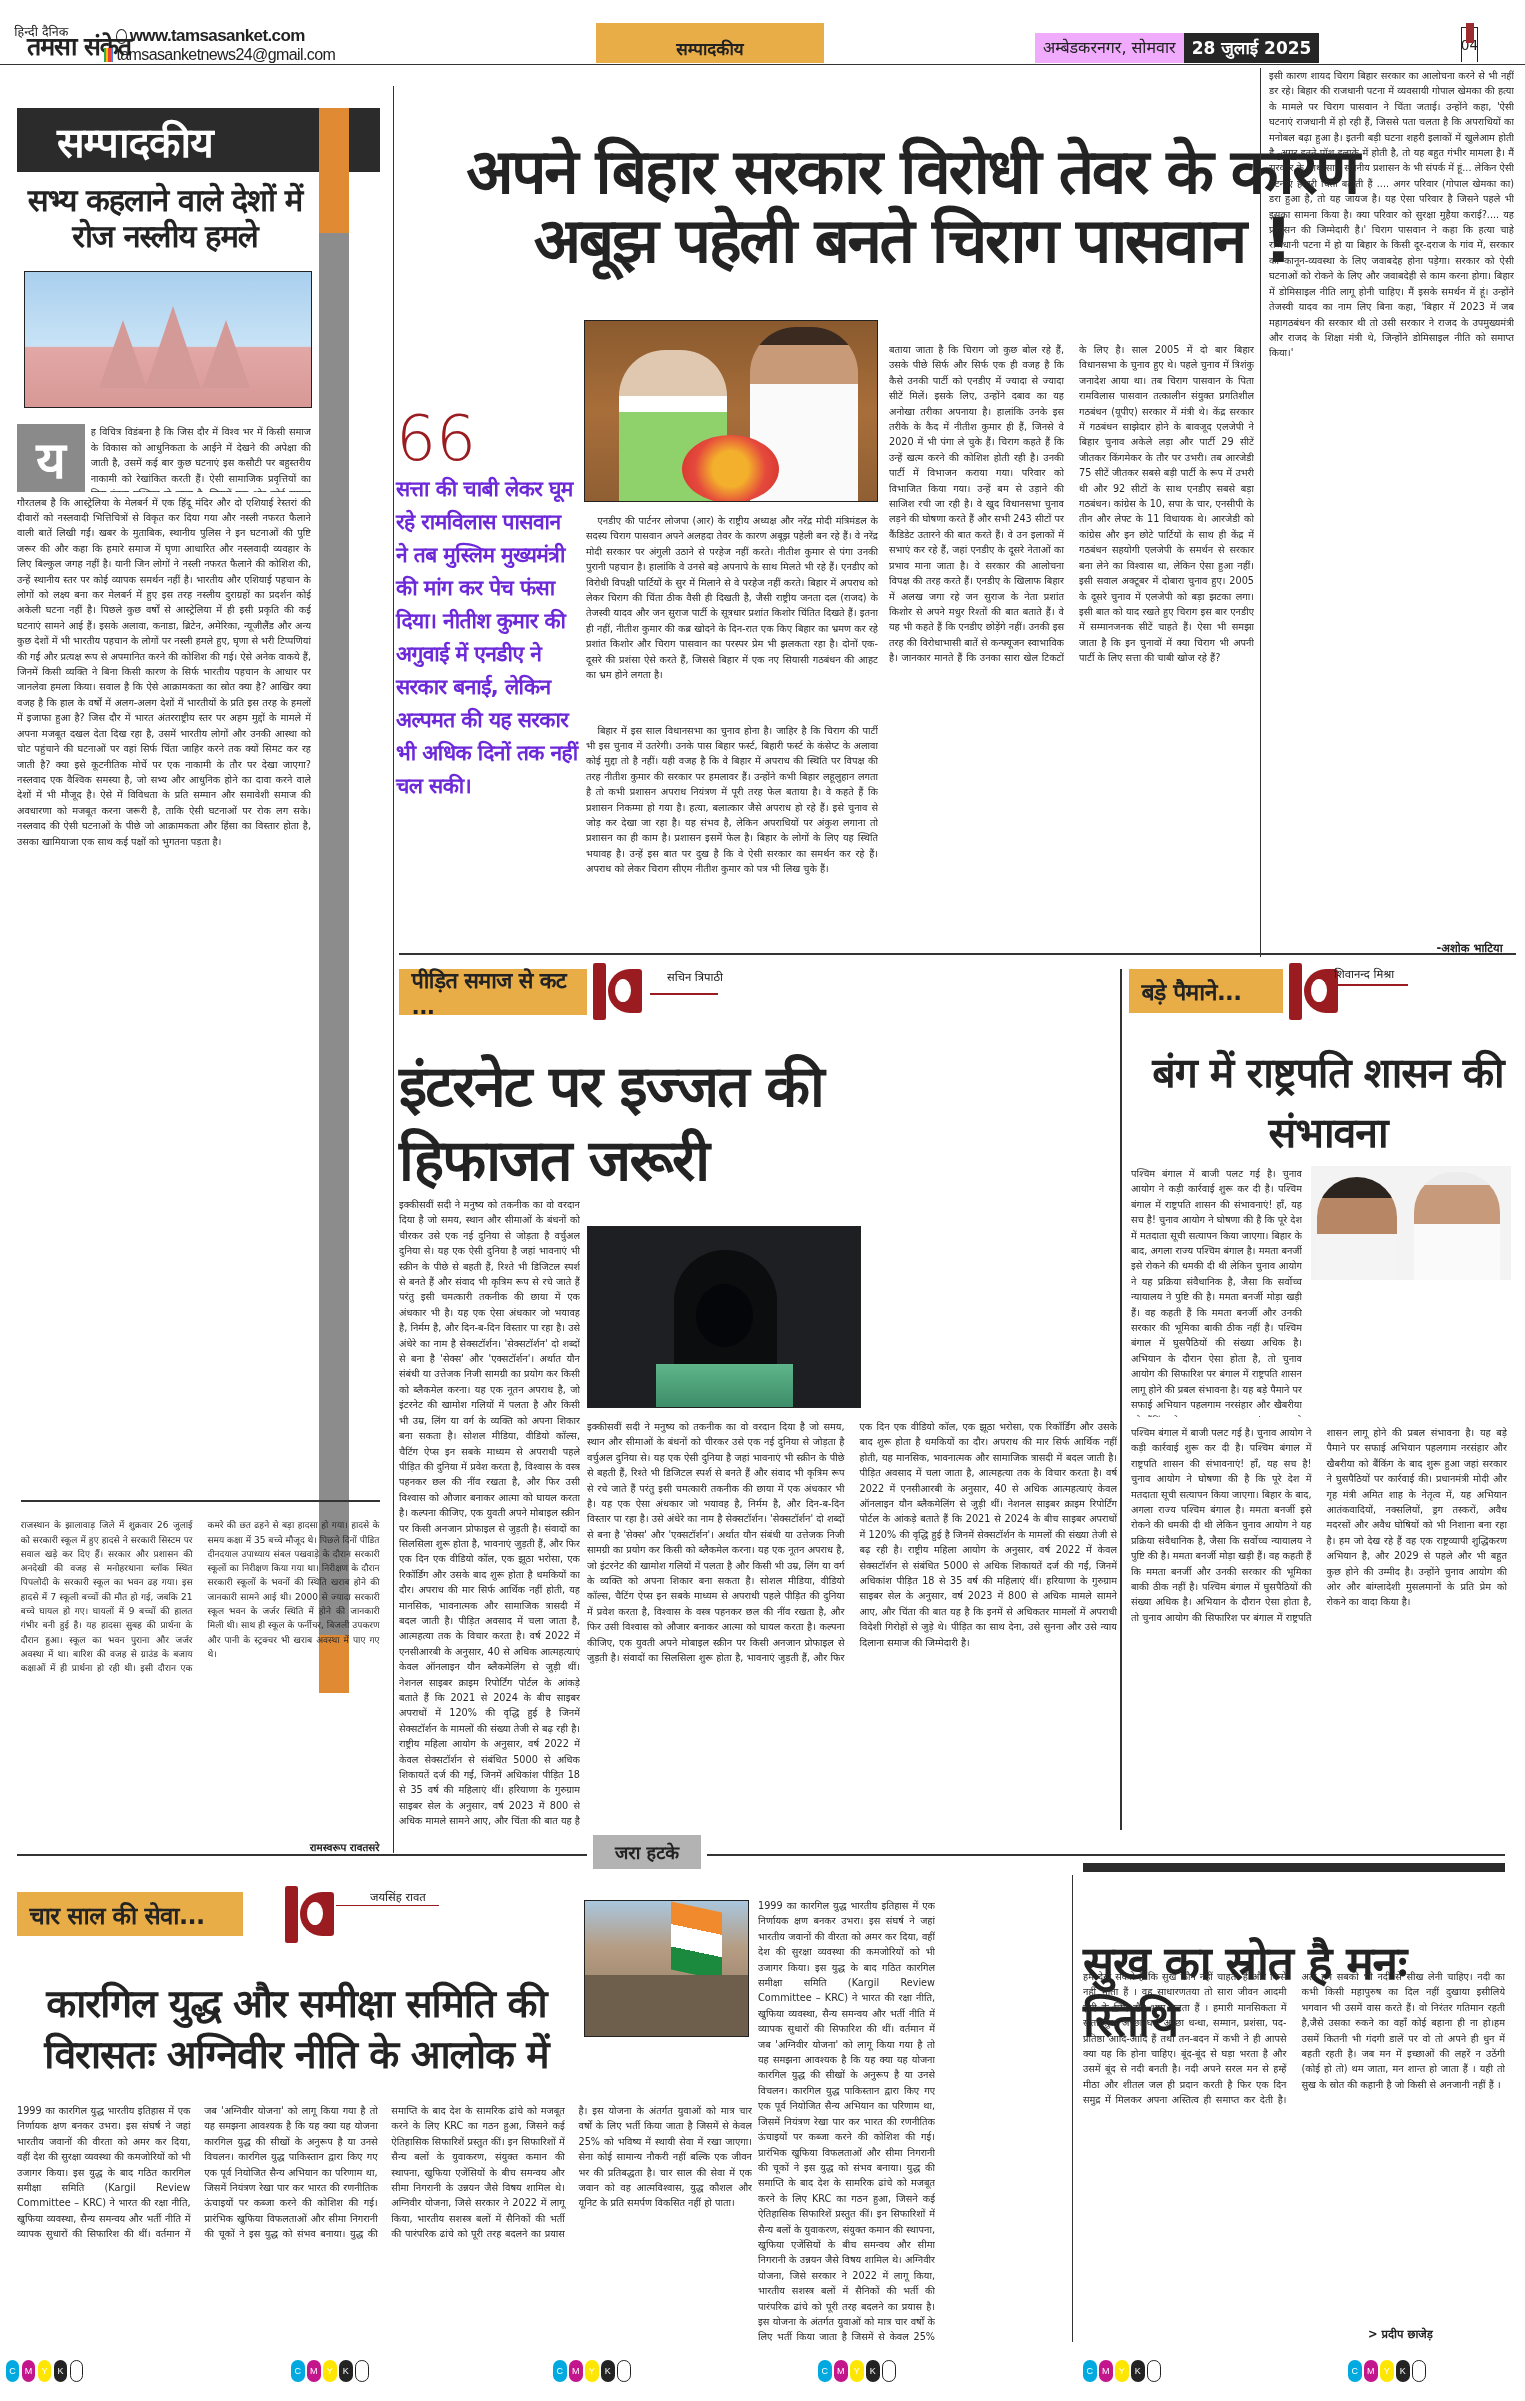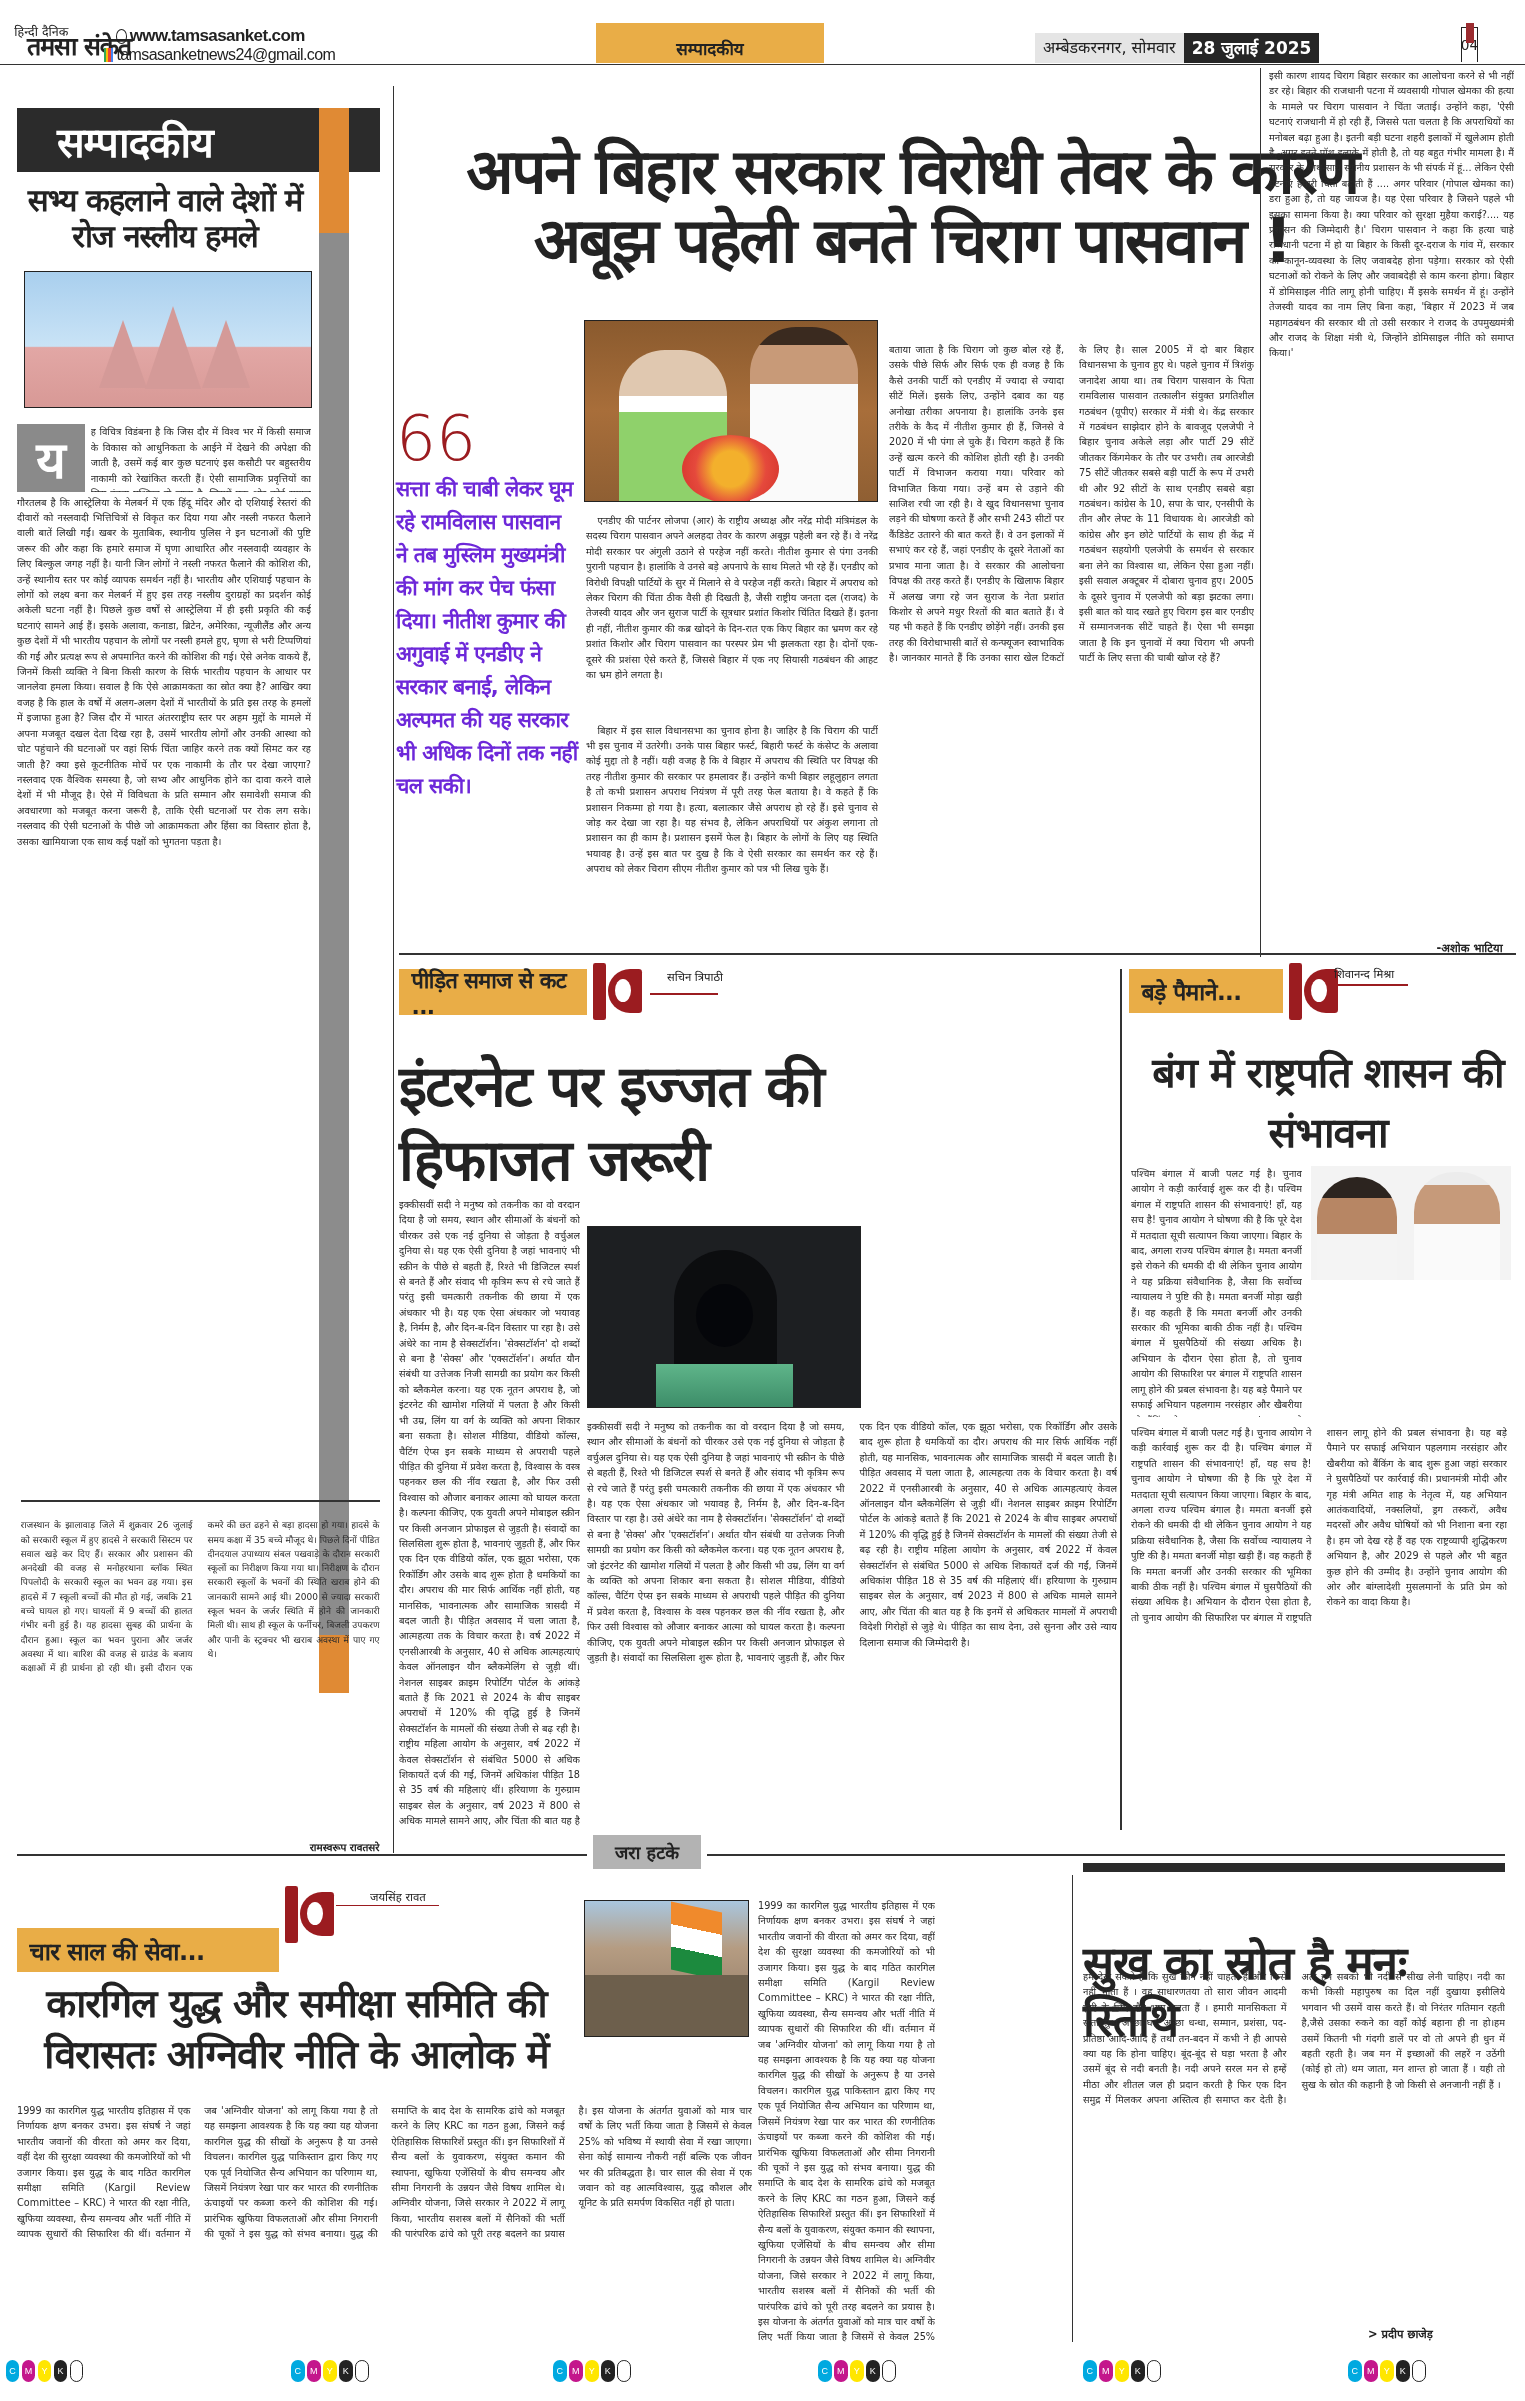--- a/index.html
+++ b/index.html
@@ -26,21 +26,21 @@
     <span style="font-family:'Liberation Sans',sans-serif;font-size:17px;font-weight:bold;letter-spacing:-0.6px;">www.tamsasanket.com</span>
   </div>
   <div class="abs" style="left:100px;top:46px;display:flex;align-items:center;gap:3.4px;">
     <span style="width:9px;height:13.7px;background:linear-gradient(90deg,#34a853 0 25%,#fbbc05 25% 50%,#ea4335 50% 75%,#4285f4 75%);display:inline-block;"></span>
     <span style="font-family:'Liberation Sans',sans-serif;font-size:16px;letter-spacing:-0.6px;">tamsasanketnews24@gmail.com</span>
   </div>
   <div class="abs" style="left:592px;top:23px;width:228px;height:40px;background:#e9ad47;display:flex;align-items:flex-end;justify-content:center;padding-bottom:3.4px;">
     <span style="font-size:17px;font-weight:600;">सम्पादकीय</span>
   </div>
   <div class="abs" style="left:1031px;top:33px;display:flex;height:30px;">
-    <span style="background:#e5e5e5;padding:0 8px;font-size:16px;line-height:30px;">अम्बेडकरनगर, सोमवार</span>
+    <span style="background:#f0abfc;padding:0 8px;font-size:16px;line-height:30px;">अम्बेडकरनगर, सोमवार</span>
     <span style="background:#262626;color:#fff;padding:0 8px;font-size:17px;line-height:30px;font-weight:bold;">28 जुलाई 2025</span>
   </div>
   <div class="abs" style="left:1457px;top:27px;width:17px;height:35px;border:1.1px solid #222;border-bottom:none;display:flex;align-items:center;justify-content:center;">
     <span style="position:absolute;top:-4.6px;left:4px;width:8px;height:19.4px;background:#9b2c30;"></span>
     <span style="font-size:13.7px;">04</span>
   </div>
 </div>
 <div class="abs rule-dark" style="left:0;top:64px;width:1526px;height:1.1px;"></div>
 
 <div class="abs" style="left:17px;top:108px;width:382px;">
@@ -145,21 +145,21 @@
 <div class="abs bodytext" style="left:1131px;top:1166px;width:171px;height:251px;overflow:hidden;">पश्चिम बंगाल में बाजी पलट गई है। चुनाव आयोग ने कड़ी कार्रवाई शुरू कर दी है। पश्चिम बंगाल में राष्ट्रपति शासन की संभावनाएं! हाँ, यह सच है! चुनाव आयोग ने घोषणा की है कि पूरे देश में मतदाता सूची सत्यापन किया जाएगा। बिहार के बाद, अगला राज्य पश्चिम बंगाल है। ममता बनर्जी इसे रोकने की धमकी दी थी लेकिन चुनाव आयोग ने यह प्रक्रिया संवैधानिक है, जैसा कि सर्वोच्च न्यायालय ने पुष्टि की है। ममता बनर्जी मोड़ा खड़ी हैं। वह कहती हैं कि ममता बनर्जी और उनकी सरकार की भूमिका बाकी ठीक नहीं है। पश्चिम बंगाल में घुसपैठियों की संख्या अधिक है। अभियान के दौरान ऐसा होता है, तो चुनाव आयोग की सिफारिश पर बंगाल में राष्ट्रपति शासन लागू होने की प्रबल संभावना है। यह बड़े पैमाने पर सफाई अभियान पहलगाम नरसंहार और खैबरीया को बैंकिंग के बाद शुरू हुआ जहां सरकार ने घुसपैठियों पर कार्रवाई की। प्रधानमंत्री मोदी और गृह मंत्री अमित शाह के नेतृत्व में, यह अभियान आतंकवादियों, नक्सलियों, ड्रग तस्करों, अवैध मदरसों और अवैध घोषियों को भी निशाना बना रहा है। हम जो देख रहे हैं वह एक राष्ट्रव्यापी शुद्धिकरण अभियान है, और 2029 से पहले और भी बहुत कुछ होने की उम्मीद है। उन्होंने चुनाव आयोग की ओर और बांग्लादेशी मुसलमानों के प्रति प्रेम को रोकने का वादा किया है।</div>
 <div class="abs bodytext col2" style="left:1131px;top:1425px;width:376px;height:405px;overflow:hidden;">पश्चिम बंगाल में बाजी पलट गई है। चुनाव आयोग ने कड़ी कार्रवाई शुरू कर दी है। पश्चिम बंगाल में राष्ट्रपति शासन की संभावनाएं! हाँ, यह सच है! चुनाव आयोग ने घोषणा की है कि पूरे देश में मतदाता सूची सत्यापन किया जाएगा। बिहार के बाद, अगला राज्य पश्चिम बंगाल है। ममता बनर्जी इसे रोकने की धमकी दी थी लेकिन चुनाव आयोग ने यह प्रक्रिया संवैधानिक है, जैसा कि सर्वोच्च न्यायालय ने पुष्टि की है। ममता बनर्जी मोड़ा खड़ी हैं। वह कहती हैं कि ममता बनर्जी और उनकी सरकार की भूमिका बाकी ठीक नहीं है। पश्चिम बंगाल में घुसपैठियों की संख्या अधिक है। अभियान के दौरान ऐसा होता है, तो चुनाव आयोग की सिफारिश पर बंगाल में राष्ट्रपति शासन लागू होने की प्रबल संभावना है। यह बड़े पैमाने पर सफाई अभियान पहलगाम नरसंहार और खैबरीया को बैंकिंग के बाद शुरू हुआ जहां सरकार ने घुसपैठियों पर कार्रवाई की। प्रधानमंत्री मोदी और गृह मंत्री अमित शाह के नेतृत्व में, यह अभियान आतंकवादियों, नक्सलियों, ड्रग तस्करों, अवैध मदरसों और अवैध घोषियों को भी निशाना बना रहा है। हम जो देख रहे हैं वह एक राष्ट्रव्यापी शुद्धिकरण अभियान है, और 2029 से पहले और भी बहुत कुछ होने की उम्मीद है। उन्होंने चुनाव आयोग की ओर और बांग्लादेशी मुसलमानों के प्रति प्रेम को रोकने का वादा किया है।</div>
 
 <div class="abs rule-dark" style="left:17px;top:1854px;width:570px;height:1.7px;"></div>
 <div class="abs" style="left:593px;top:1835px;width:108px;height:34px;background:#b3b3b3;display:flex;align-items:center;justify-content:center;">
   <span style="font-size:18px;font-weight:bold;">जरा हटके</span>
 </div>
 <div class="abs rule-dark" style="left:707px;top:1854px;width:798px;height:1.7px;"></div>
 
 <div class="abs" style="left:17px;top:1892px;width:513px;height:46px;">
-  <div class="kicker" style="position:absolute;left:0;top:0;width:262px;height:44px;font-size:24px;margin-top:36px;">चार साल की सेवा...</div>
+  <div class="kicker" style="position:absolute;left:0;top:0;width:226px;height:44px;font-size:24px;">चार साल की सेवा...</div>
   <div style="position:absolute;left:268px;top:-5.7px;width:51px;height:57px;">
     <div style="position:absolute;left:0;top:0;width:12.5px;height:57px;background:#9b1c20;border-radius:2.3px;"></div>
     <div style="position:absolute;left:15px;top:5.7px;width:34px;height:44px;background:#9b1c20;border-radius:23px 3.4px 3.4px 23px;"></div>
     <div style="position:absolute;left:21.7px;top:16px;width:16px;height:23px;background:#fff;border-radius:50%;"></div>
   </div>
   <div style="position:absolute;left:353px;top:-3.4px;font-size:11.4px;">जयसिंह रावत</div>
   <div class="abs" style="left:319px;top:12.5px;width:103px;height:1.7px;background:#9b1c20;"></div>
 </div>
 
 <div class="abs headline" style="left:11.4px;top:1978px;width:570px;font-size:39px;line-height:51px;text-align:center;">कारगिल युद्ध और समीक्षा समिति की विरासतः अग्निवीर नीति के आलोक में</div>

